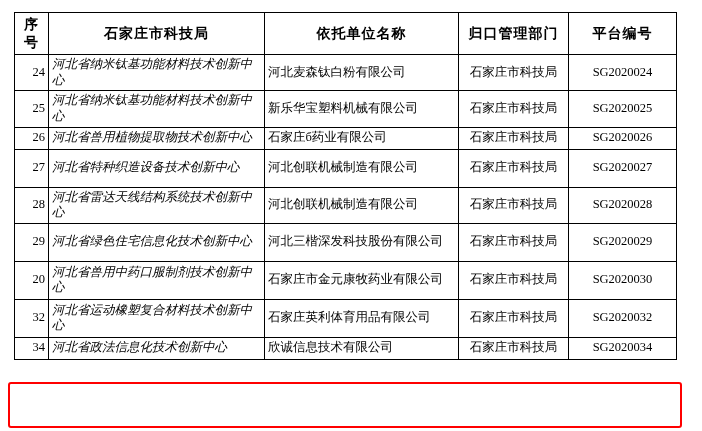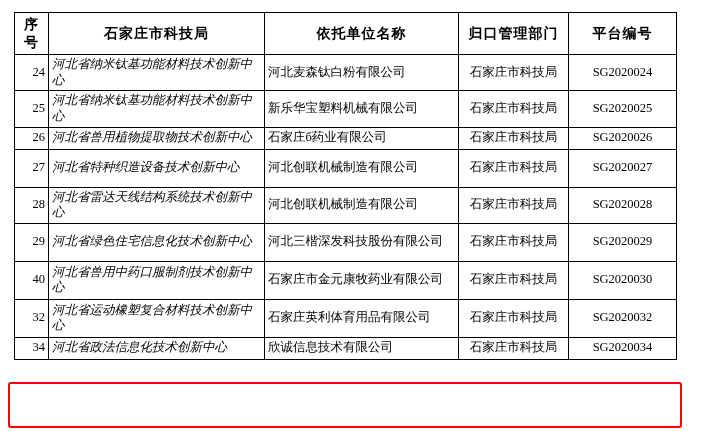--- a/index.html
+++ b/index.html
@@ -139,21 +139,21 @@
           <td class="c-code">SG2020028</td>
         </tr>
         <tr class="r-2line">
           <td class="c-seq">29</td>
           <td class="c-name">河北省绿色住宅信息化技术创新中心</td>
           <td class="c-org">河北三楷深发科技股份有限公司</td>
           <td class="c-dept">石家庄市科技局</td>
           <td class="c-code">SG2020029</td>
         </tr>
         <tr class="r-2line">
-          <td class="c-seq">40</td>
+          <td class="c-seq">20</td>
           <td class="c-name">河北省兽用中药口服制剂技术创新中心</td>
           <td class="c-org">石家庄市金元康牧药业有限公司</td>
           <td class="c-dept">石家庄市科技局</td>
           <td class="c-code">SG2020030</td>
         </tr>
         <tr class="r-2line">
           <td class="c-seq">32</td>
           <td class="c-name">河北省运动橡塑复合材料技术创新中心</td>
           <td class="c-org">石家庄英利体育用品有限公司</td>
           <td class="c-dept">石家庄市科技局</td>

